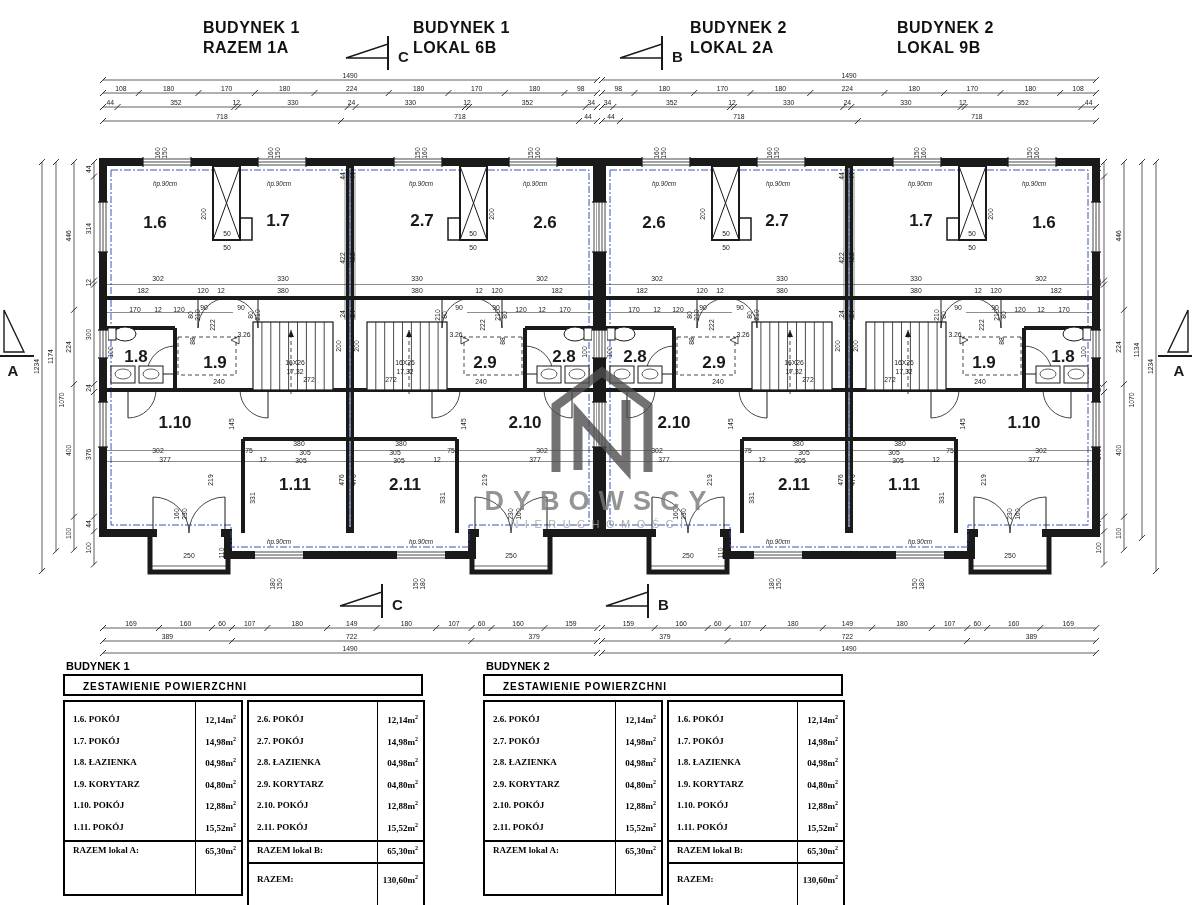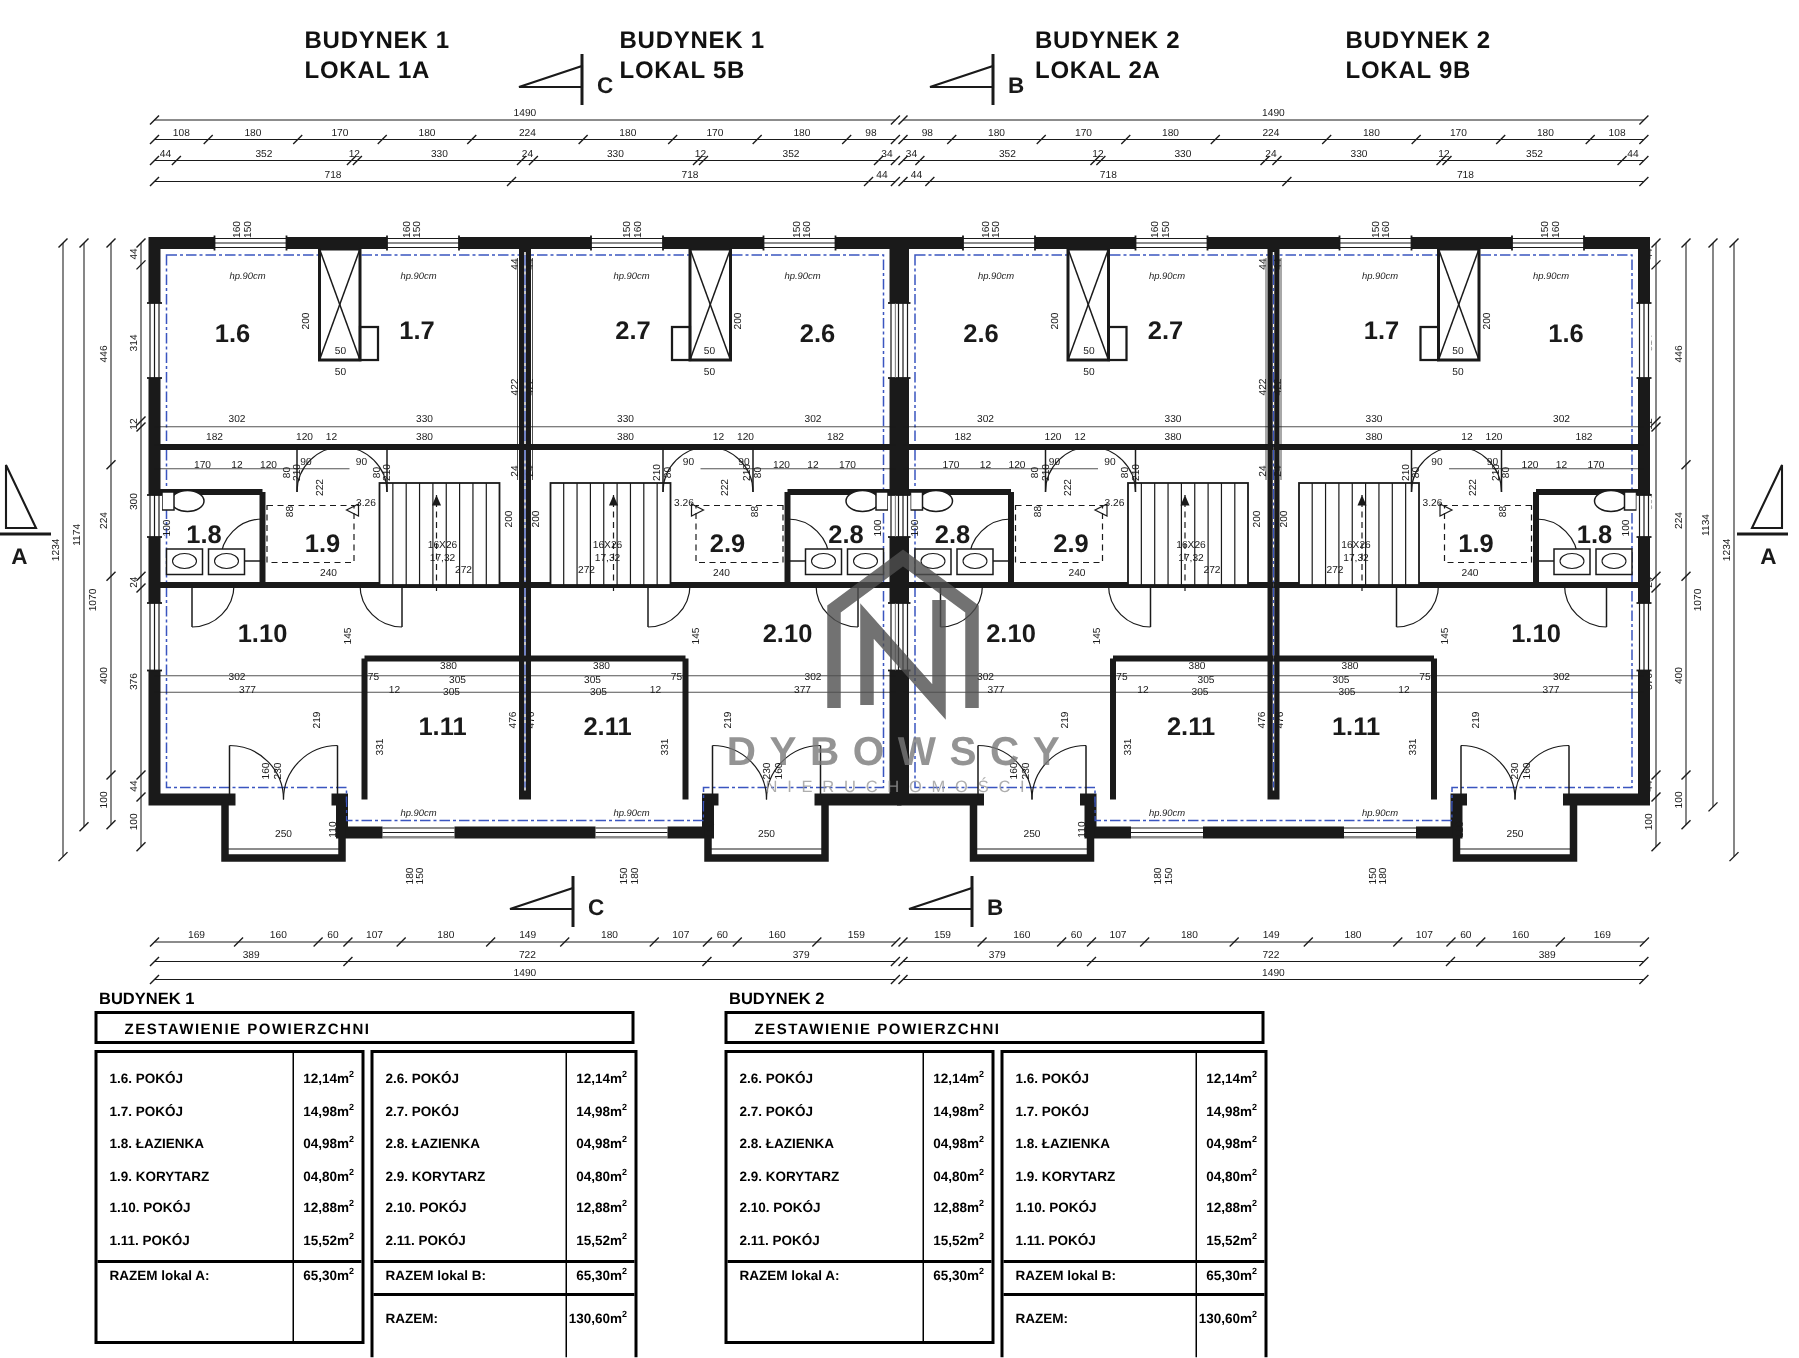--- a/index.html
+++ b/index.html
@@ -4,21 +4,21 @@
 <style>
   html,body{margin:0;padding:0;background:#ffffff;}
   #stage{position:relative;width:1199px;height:905px;background:#fff;overflow:hidden;
          font-family:"Liberation Sans","DejaVu Sans",sans-serif;}
   #plan-svg{position:absolute;left:0;top:0;}
   .title-block{position:absolute;font-weight:bold;font-size:16px;line-height:20px;color:#111;letter-spacing:.5px;}
   .area-table{position:absolute;width:366px;color:#000;}
   .tbl-title{position:absolute;left:3px;top:0;font-weight:bold;font-size:11px;}
   .tbl-header{position:absolute;left:0;top:14px;width:360px;height:22px;border:2px solid #000;
               font-weight:bold;font-size:10px;letter-spacing:1px;line-height:22px;padding-left:18px;box-sizing:border-box;}
-  .tbl-col{position:absolute;border:2px solid #000;box-sizing:border-box;background:#fff;}
+  .tbl-col{position:absolute;border:2px solid #000;box-sizing:border-box;background:#fff;font-family:Liberation Serif, serif;}
   .tbl-sep{position:absolute;top:0;bottom:0;width:1px;background:#000;}
   .tbl-row-label{position:absolute;left:8px;font-size:9px;font-weight:bold;white-space:nowrap;}
   .tbl-row-value{position:absolute;font-size:9px;font-weight:bold;white-space:nowrap;text-align:right;}
   .sup{font-size:6px;vertical-align:super;}
   .thick-line{position:absolute;left:0;right:0;height:2px;background:#000;}
 </style>
 </head>
 <body>
 
 <div id="stage">
@@ -945,25 +945,25 @@
       <g opacity="0.8">
         <path d="M556,472 V406 L602,372 L648,406 V472" fill="none" stroke="#4f4f4f" stroke-width="9"></path>
         <path d="M578,470 V414 L626,468 V400" fill="none" stroke="#4f4f4f" stroke-width="9"></path>
         <text x="600" y="510" font-size="27" text-anchor="middle" fill="#7a7a7a" font-weight="bold" letter-spacing="9">DYBOWSCY</text>
         <text x="600" y="528" font-size="11" text-anchor="middle" fill="#9a9a9a" letter-spacing="6.5">NIERUCHOMOŚCI</text>
       </g>
     </svg>
 
   <div class="title-block" style="left: 203px; top: 18px;">
     <div>BUDYNEK 1</div>
-    <div>LOKAL 1A</div>
+    <div>RAZEM 1A</div>
   </div>
   <div class="title-block" style="left: 413px; top: 18px;">
     <div>BUDYNEK 1</div>
-    <div>LOKAL 5B</div>
+    <div>LOKAL 6B</div>
   </div>
   <div class="title-block" style="left: 690px; top: 18px;">
     <div>BUDYNEK 2</div>
     <div>LOKAL 2A</div>
   </div>
   <div class="title-block" style="left: 897px; top: 18px;">
     <div>BUDYNEK 2</div>
     <div>LOKAL 9B</div>
   </div>
 

